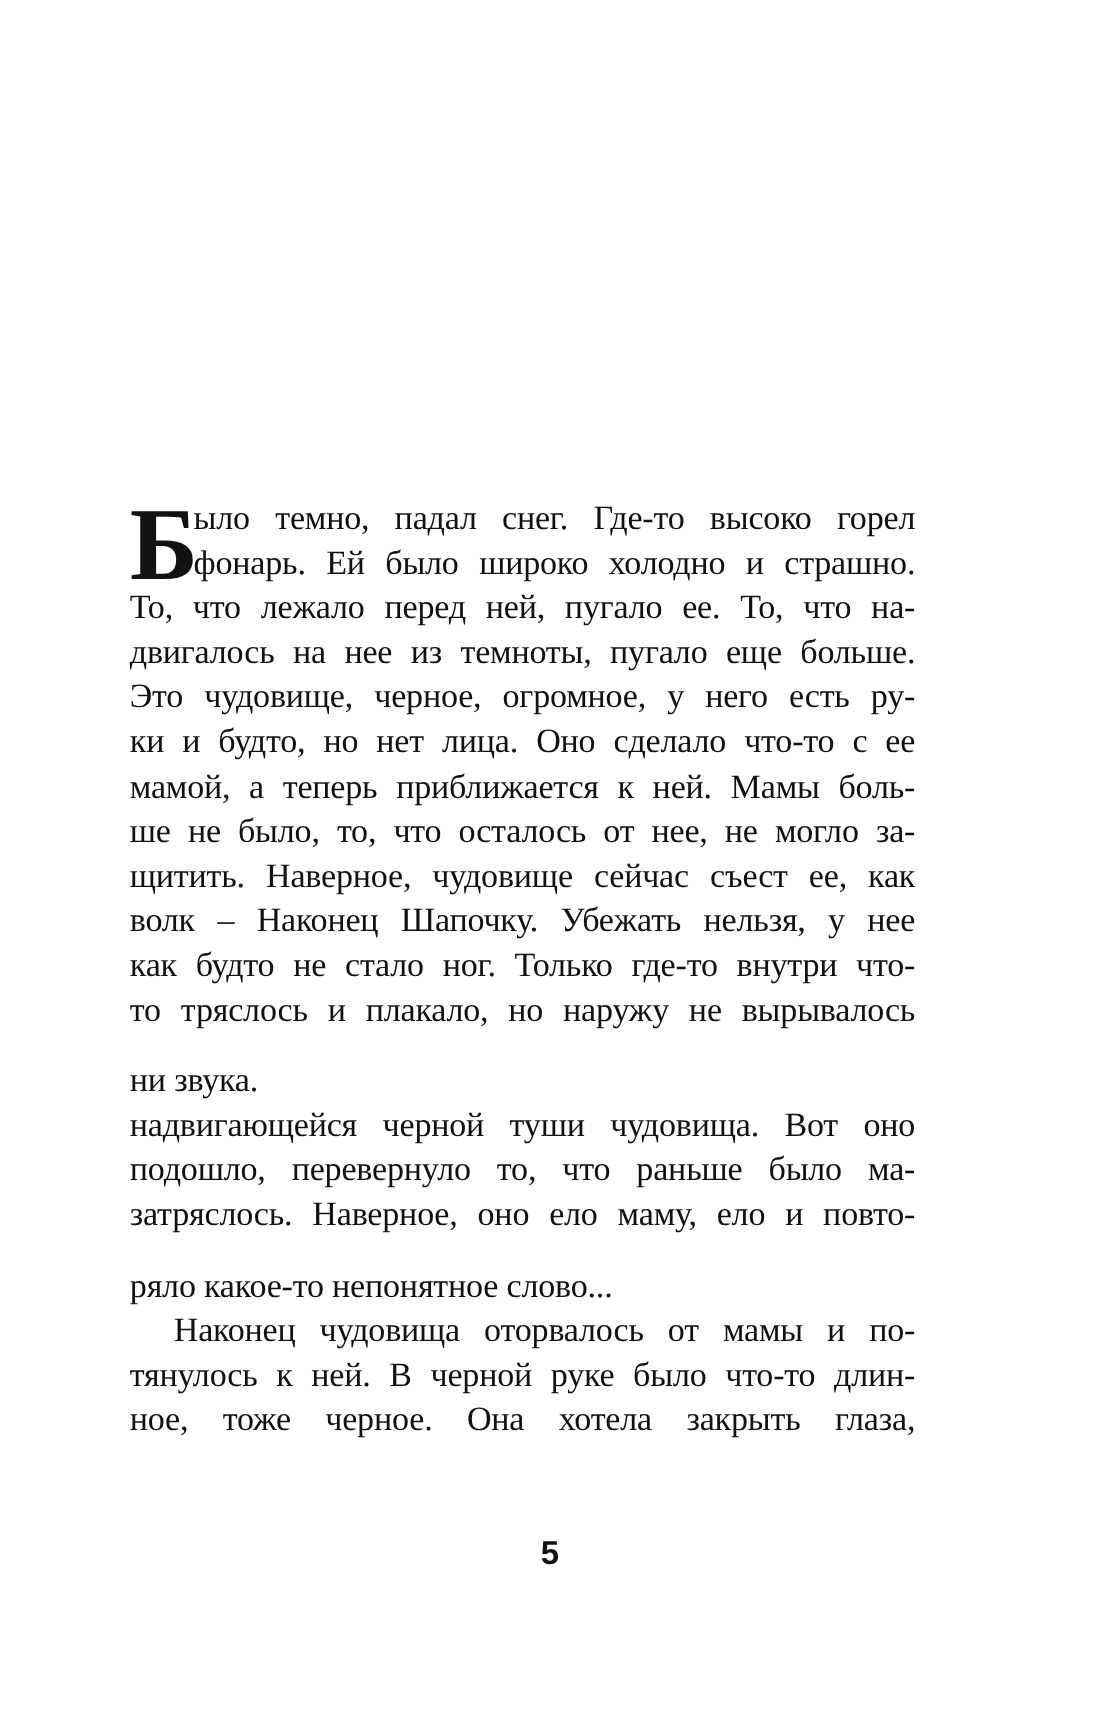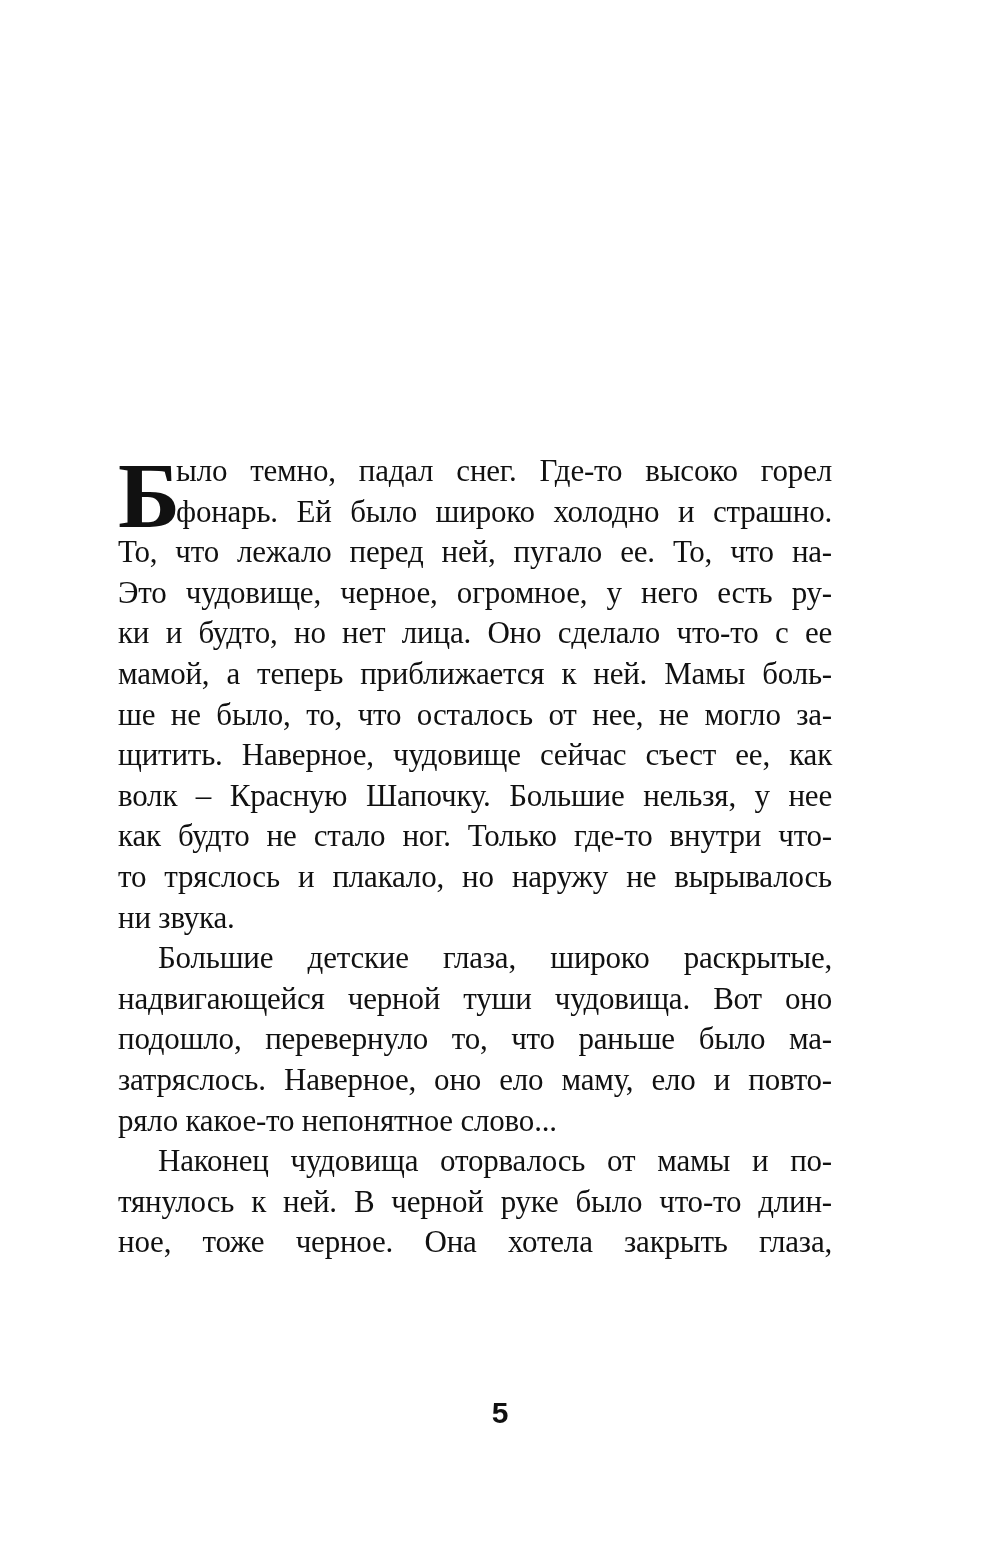--- a/index.html
+++ b/index.html
@@ -22,21 +22,21 @@
     display: block;
     height: 40.6px;
     line-height: 40.6px;
     font-size: 31px;
     text-align: justify;
     text-align-last: justify;
     white-space: nowrap;
     overflow: visible;
     letter-spacing: -0.2px;
   }
-  .line.last { text-align-last: left; }
+  .line.last { text-align-last: left; margin-top: 24px; }
   .line.indent { padding-left: 40px; }
   .line.drop { padding-left: 58px; }
   .dropcap {
     position: absolute;
     left: 0;
     top: 4px;
     font-size: 94px;
     line-height: 80px;
     font-weight: bold;
     color: #111111;
@@ -57,33 +57,33 @@
 <body>
 
 <div class="page">
   <div class="text-block">
     <span class="dropcap">Б</span>
 
     <div>
       <span class="line drop">ыло темно, падал снег. Где-то высоко горел</span>
       <span class="line drop">фонарь. Ей было широко холодно и страшно.</span>
       <span class="line">То, что лежало перед ней, пугало ее. То, что на-</span>
+      <span class="line">двигалось на нее из темноты, пугало еще больше.</span>
       <span class="line">Это чудовище, черное, огромное, у него есть ру-</span>
       <span class="line">ки и будто, но нет лица. Оно сделало что-то с ее</span>
       <span class="line">мамой, а теперь приближается к ней. Мамы боль-</span>
       <span class="line">ше не было, то, что осталось от нее, не могло за-</span>
       <span class="line">щитить. Наверное, чудовище сейчас съест ее, как</span>
-      <span class="line">волк – Красную Шапочку. Большие нельзя, у нее</span>
+      <span class="line">волк – Наконец Шапочку. Убежать нельзя, у нее</span>
       <span class="line">как будто не стало ног. Только где-то внутри что-</span>
       <span class="line">то тряслось и плакало, но наружу не вырывалось</span>
       <span class="line last">ни звука.</span>
     </div>
 
     <div>
-      <span class="line indent">Большие детские глаза, широко раскрытые,</span>
       <span class="line">надвигающейся черной туши чудовища. Вот оно</span>
       <span class="line">подошло, перевернуло то, что раньше было ма-</span>
       <span class="line">затряслось. Наверное, оно ело маму, ело и повто-</span>
       <span class="line last">ряло какое-то непонятное слово...</span>
     </div>
 
     <div>
       <span class="line indent">Наконец чудовища оторвалось от мамы и по-</span>
       <span class="line">тянулось к ней. В черной руке было что-то длин-</span>
       <span class="line">ное, тоже черное. Она хотела закрыть глаза,</span>

